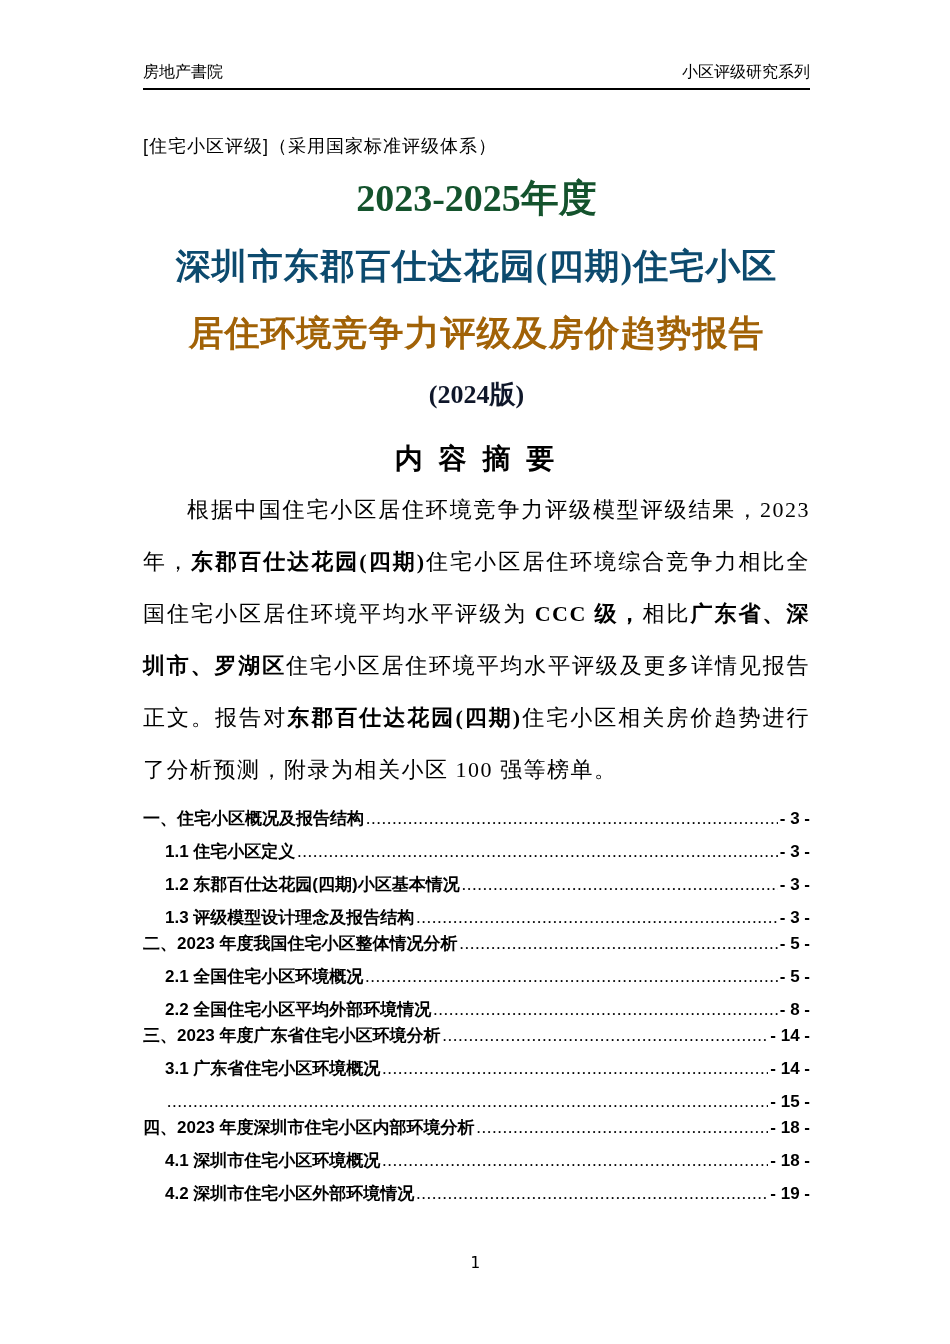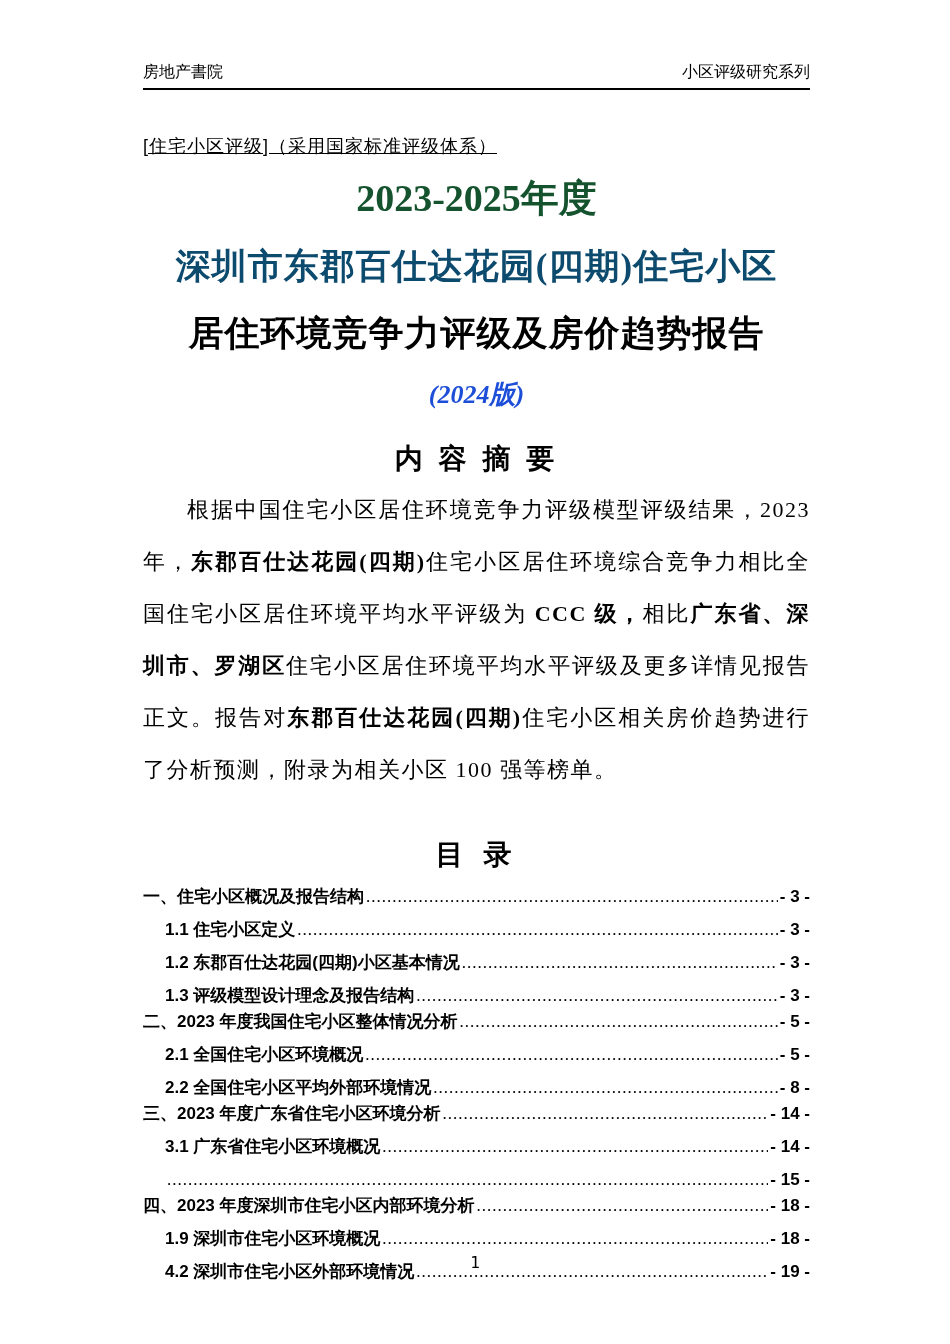--- a/index.html
+++ b/index.html
@@ -26,21 +26,20 @@
     padding-bottom: 5px;
     border-bottom: 2px solid #000;
   }
 
   
   .rating-note {
     margin-top: 44px;
     font-family: "Liberation Sans", "DejaVu Sans", sans-serif;
     font-size: 18px;
     letter-spacing: 1px;
-    text-decoration: underline;
   }
 
   
   .title-block { text-align: center; }
   .title-year {
     margin-top: 18px;
     font-size: 38px;
     font-weight: bold;
     line-height: 1.2;
   }
@@ -131,28 +130,27 @@
   <div class="running-header">
     <span>房地产書院</span>
     <span>小区评级研究系列</span>
   </div>
 
   <div class="rating-note">[住宅小区评级]（采用国家标准评级体系）</div>
 
   <div class="title-block">
     <div class="title-year" style="color: #14532d;">2023-2025年度</div>
     <div class="title-main" style="color: #0c4a6e;">深圳市东郡百仕达花园(四期)住宅小区</div>
-    <div class="title-main" style="color: #000000;">居住环境竞争力评级及房价趋势报告</div>
-    <div class="title-version" style="color: #1d4ed8; font-style: italic;">(2024版)</div>
+    <div class="title-main" style="color: #a16207;">居住环境竞争力评级及房价趋势报告</div>
+    <div class="title-version" style="color: #0f172a;">(2024版)</div>
   </div>
 
   <div class="summary-heading">内 容 摘 要</div>
   <p class="summary-paragraph"><span>根据中国住宅小区居住环境竞争力评级模型评级结果，2023 年，</span><span class="bold">东郡百仕达花园(四期)</span><span>住宅小区居住环境综合竞争力相比全国住宅小区居住环境平均水平评级为 </span><span class="bold">CCC 级，</span><span>相比</span><span class="bold">广东省、深圳市、罗湖区</span><span>住宅小区居住环境平均水平评级及更多详情见报告正文。报告对</span><span class="bold">东郡百仕达花园(四期)</span><span>住宅小区相关房价趋势进行了分析预测，附录为相关小区 100 强等榜单。</span></p>
 
-  <div class="toc-heading">目 录</div>
   <div class="toc-list">
       <div class="toc-row">
         <span class="toc-label">一、住宅小区概况及报告结构</span>
         <span class="toc-leader"></span>
         <span class="toc-page">- 3 -</span>
       </div>
       <div class="toc-row sub">
         <span class="toc-label">1.1 住宅小区定义</span>
         <span class="toc-leader"></span>
         <span class="toc-page">- 3 -</span>
@@ -195,21 +193,21 @@
       <div class="toc-row sub">
         <span class="toc-leader"></span>
         <span class="toc-page">- 15 -</span>
       </div>
       <div class="toc-row">
         <span class="toc-label">四、2023 年度深圳市住宅小区内部环境分析</span>
         <span class="toc-leader"></span>
         <span class="toc-page">- 18 -</span>
       </div>
       <div class="toc-row sub">
-        <span class="toc-label">1.9 深圳市住宅小区环境概况</span>
+        <span class="toc-label">4.1 深圳市住宅小区环境概况</span>
         <span class="toc-leader"></span>
         <span class="toc-page">- 18 -</span>
       </div>
       <div class="toc-row sub">
         <span class="toc-label">4.2 深圳市住宅小区外部环境情况</span>
         <span class="toc-leader"></span>
         <span class="toc-page">- 19 -</span>
       </div>
     </div>
 

